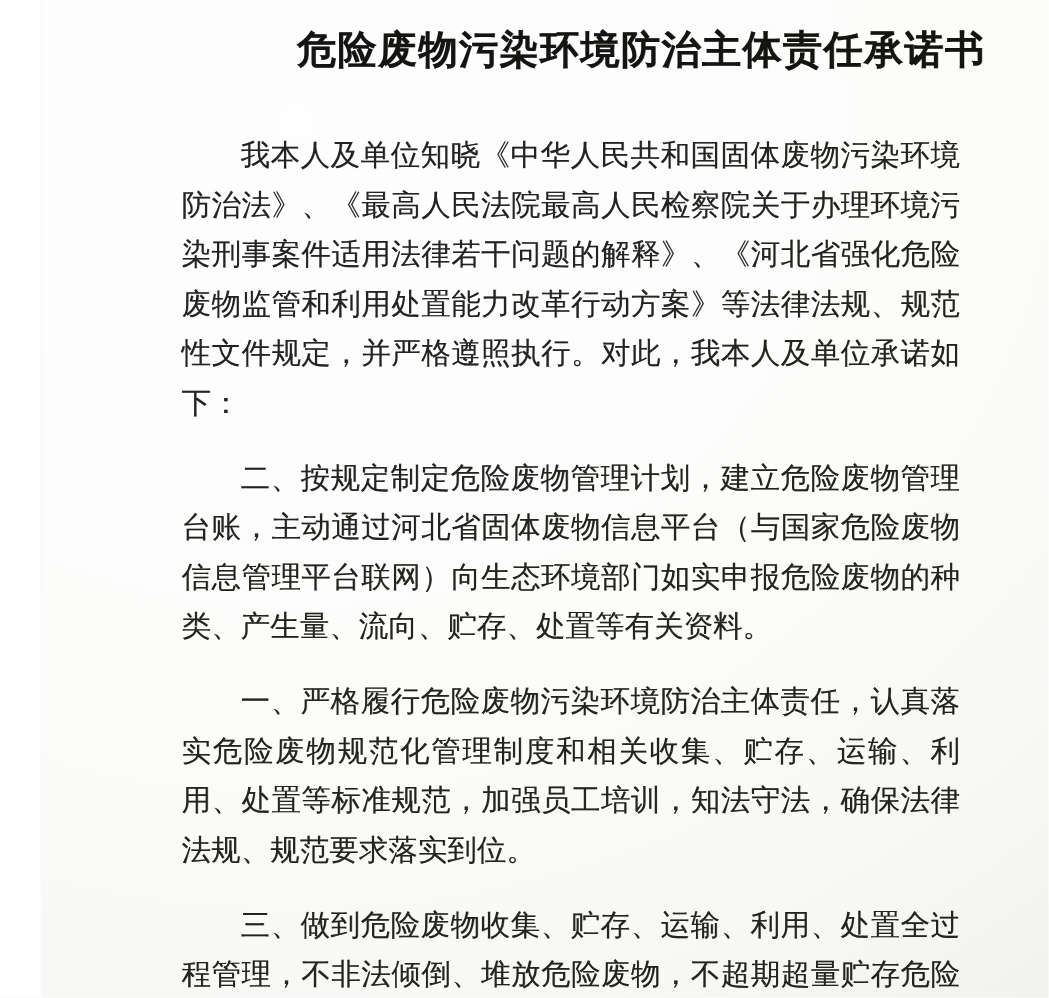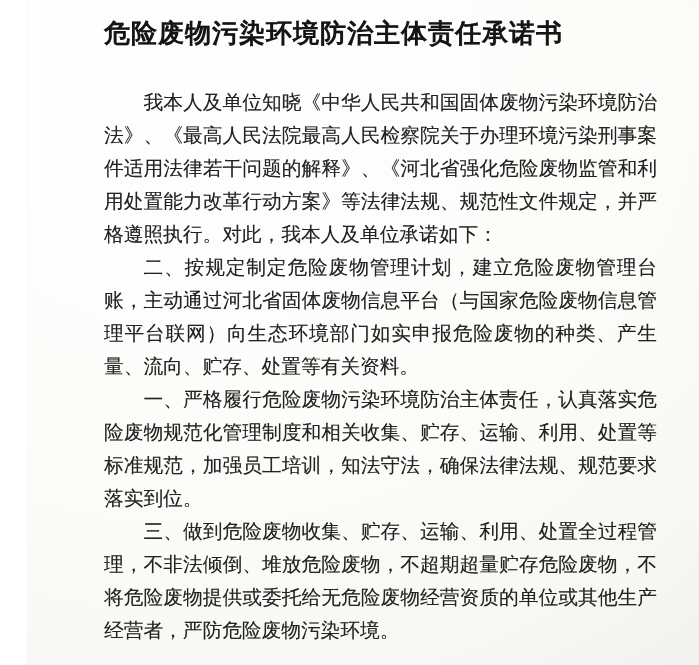--- a/index.html
+++ b/index.html
@@ -44,40 +44,39 @@
     top: 0;
     width: 553px;
     color: #222220;
   }
   .doc-title {
     margin: 16px 0 0 0;
     font-size: 26px;
     line-height: 36px;
     font-weight: bold;
     letter-spacing: 1px;
-    text-align: left;
+    text-align: right;
     color: #141412;
     text-shadow: 0.3px 0.3px 0 rgba(0,0,0,0.45);
     white-space: nowrap;
   }
   .doc-body {
     margin-top: 36px;
     font-size: 19.7px;
     line-height: 33px;
     text-align: justify;
     color: #232321;
     text-shadow: 0.25px 0.25px 0 rgba(0,0,0,0.35);
   }
   .doc-body p {
-    margin: 0;
+    margin: 17px;
     padding: 0;
     text-indent: 2em;
     word-break: break-all;
     line-break: strict;
-    font-family: Liberation Mono, monospace;
   }
 </style>
 </head>
 <body>
 
 <div class="photo-page">
   <div class="page-edge"></div>
 
   <div class="doc">
     <h1 class="doc-title">危险废物污染环境防治主体责任承诺书</h1>

